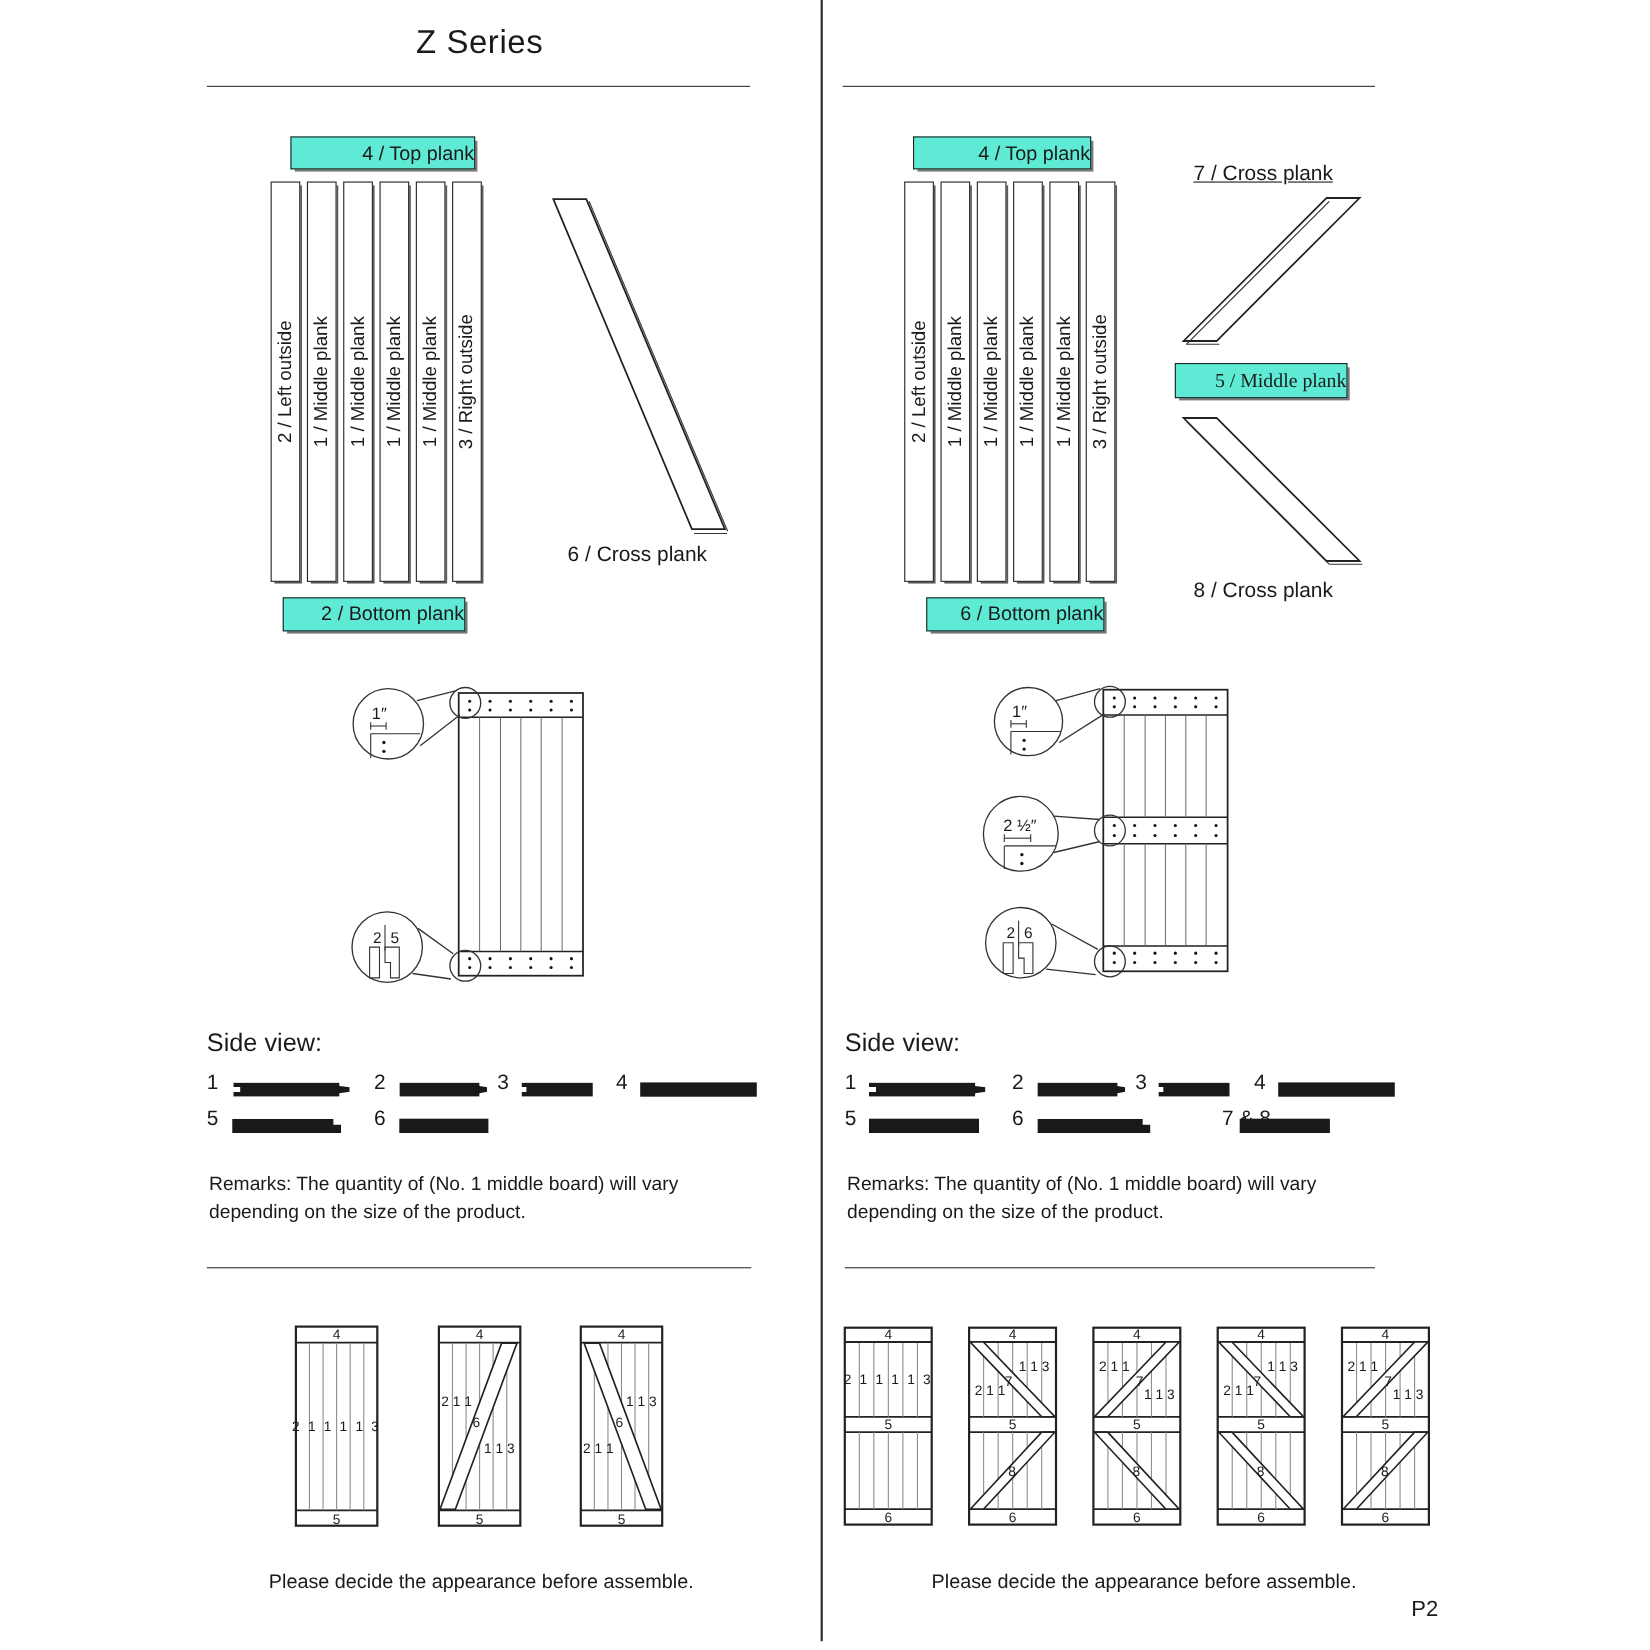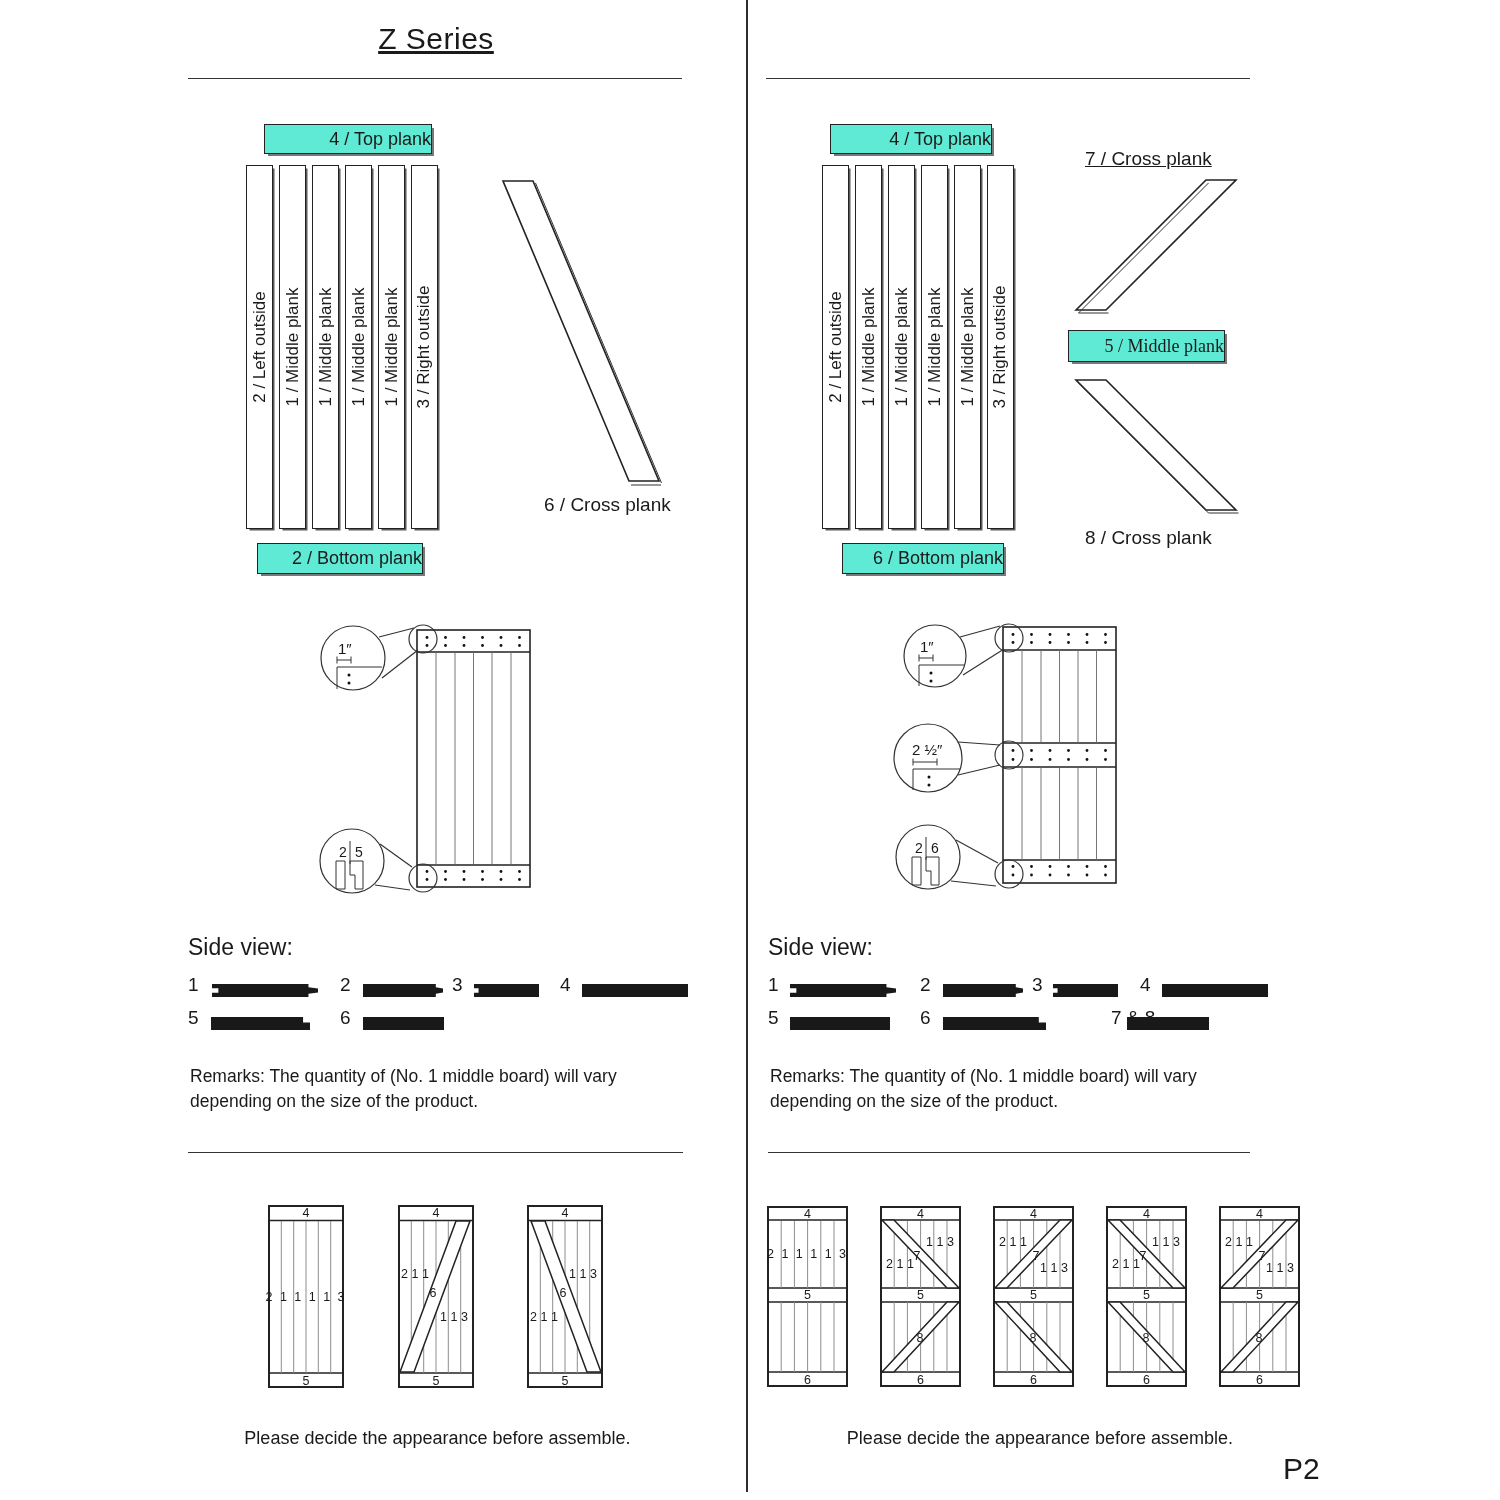--- a/index.html
+++ b/index.html
@@ -2,21 +2,21 @@
 <html><head>
 <meta charset="utf-8">
 <style>
   html,body { margin:0; padding:0; background:#fff; }
   .page {
     position:relative; width:1500px; height:1500px; background:#ffffff;
     font-family:"Liberation Sans", sans-serif; color:#1a1a1a; overflow:hidden;
   }
   .divider { position:absolute; left:746px; top:0; width:2px; height:1492px; background:#2e2e2e; }
 
-  .title { position:absolute; top:22px; font-size:30px; text-align:center; letter-spacing:0.5px;text-decoration:underline; }
+  .title { position:absolute; top:22px; font-size:30px; text-align:center; letter-spacing:0.5px; }
   .title-rule { position:absolute; top:78px; height:0; border-top:1.6px solid #333; }
 
   .labelbox {
     position:absolute; border:1.6px solid #222; background:#5eead4;
     box-shadow:3px 3px 0 -1px #787878;
     display:flex; align-items:center; justify-content:flex-end; font-size:18px;
   }
 
   .plank {
     position:absolute; width:25px; height:362px; border:1.5px solid #222; background:#fff;
@@ -31,21 +31,21 @@
   .sv-num { position:absolute; font-size:19px; white-space:nowrap; }
   .bar { position:absolute; height:13px; background:#191919; }
   .bar-tg { clip-path: polygon(0 0, 91% 0, 91% 25%, 100% 34%, 100% 66%, 91% 75%, 91% 100%, 0 100%, 0 67%, 6% 67%, 6% 33%, 0 33%); }
   .bar-t  { clip-path: polygon(0 0, 91% 0, 91% 25%, 100% 34%, 100% 66%, 91% 75%, 91% 100%, 0 100%); }
   .bar-g  { clip-path: polygon(0 0, 100% 0, 100% 100%, 0 100%, 0 67%, 7% 67%, 7% 33%, 0 33%); }
   .bar-step { clip-path: polygon(0 0, 93% 0, 93% 42%, 100% 42%, 100% 100%, 0 100%); }
 
   .remarks { position:absolute; width:512px; font-size:17.5px; line-height:1.45; }
   .sep { position:absolute; height:0; border-top:1.5px solid #333; }
   .decide { position:absolute; font-size:18px; text-align:center; }
-  .pagenum { position:absolute; left:1283px; top:1452px; font-size:30px; }
+  .pagenum { position:absolute; left:1283px; top:1452px; font-size:20px; }
 
   svg { position:absolute; overflow:visible; }
   svg text { font-family:"Liberation Sans", sans-serif; fill:#1a1a1a; }
   .door-digit { font-size:12.5px; }
 </style>
 </head>
 <body>
 
 <div class="page">
   <div class="divider"></div>
@@ -74,21 +74,21 @@
     </div>
   <div class="plank" style="left:411px;top:165px;">
       <span>3 / Right outside</span>
     </div>
 
   <svg style="left:480px;top:168px;" width="210" height="340" viewBox="0 0 210 340">
     <polygon points="23,13 53,13 179,313 149,313" fill="#fff" stroke="#222" stroke-width="1.6"></polygon>
     <line x1="55.5" y1="15" x2="181.5" y2="315" stroke="#333" stroke-width="1"></line>
     <line x1="151" y1="317" x2="181" y2="317" stroke="#333" stroke-width="1"></line>
   </svg>
-  <div class="freelabel" style="left:544px;top:494px;">6 / Cross plank</div>
+  <div class="freelabel" style="left:516px;top:494px;">6 / Cross plank</div>
 
   <div class="labelbox" style="left:257px;top:543px;width:164px;height:29px;">
     <span>2 / Bottom plank</span>
   </div>
 
   <svg style="left:300px;top:612px;" width="260" height="300" viewBox="0 0 260 300">
     <rect x="117" y="18" width="113" height="257" fill="#fff" stroke="#222" stroke-width="1.6"></rect>
     <line x1="117" y1="40" x2="230" y2="40" stroke="#222" stroke-width="1.3"></line>
     <line x1="117" y1="253" x2="230" y2="253" stroke="#222" stroke-width="1.3"></line>
     <g stroke="#666" stroke-width="0.9">

